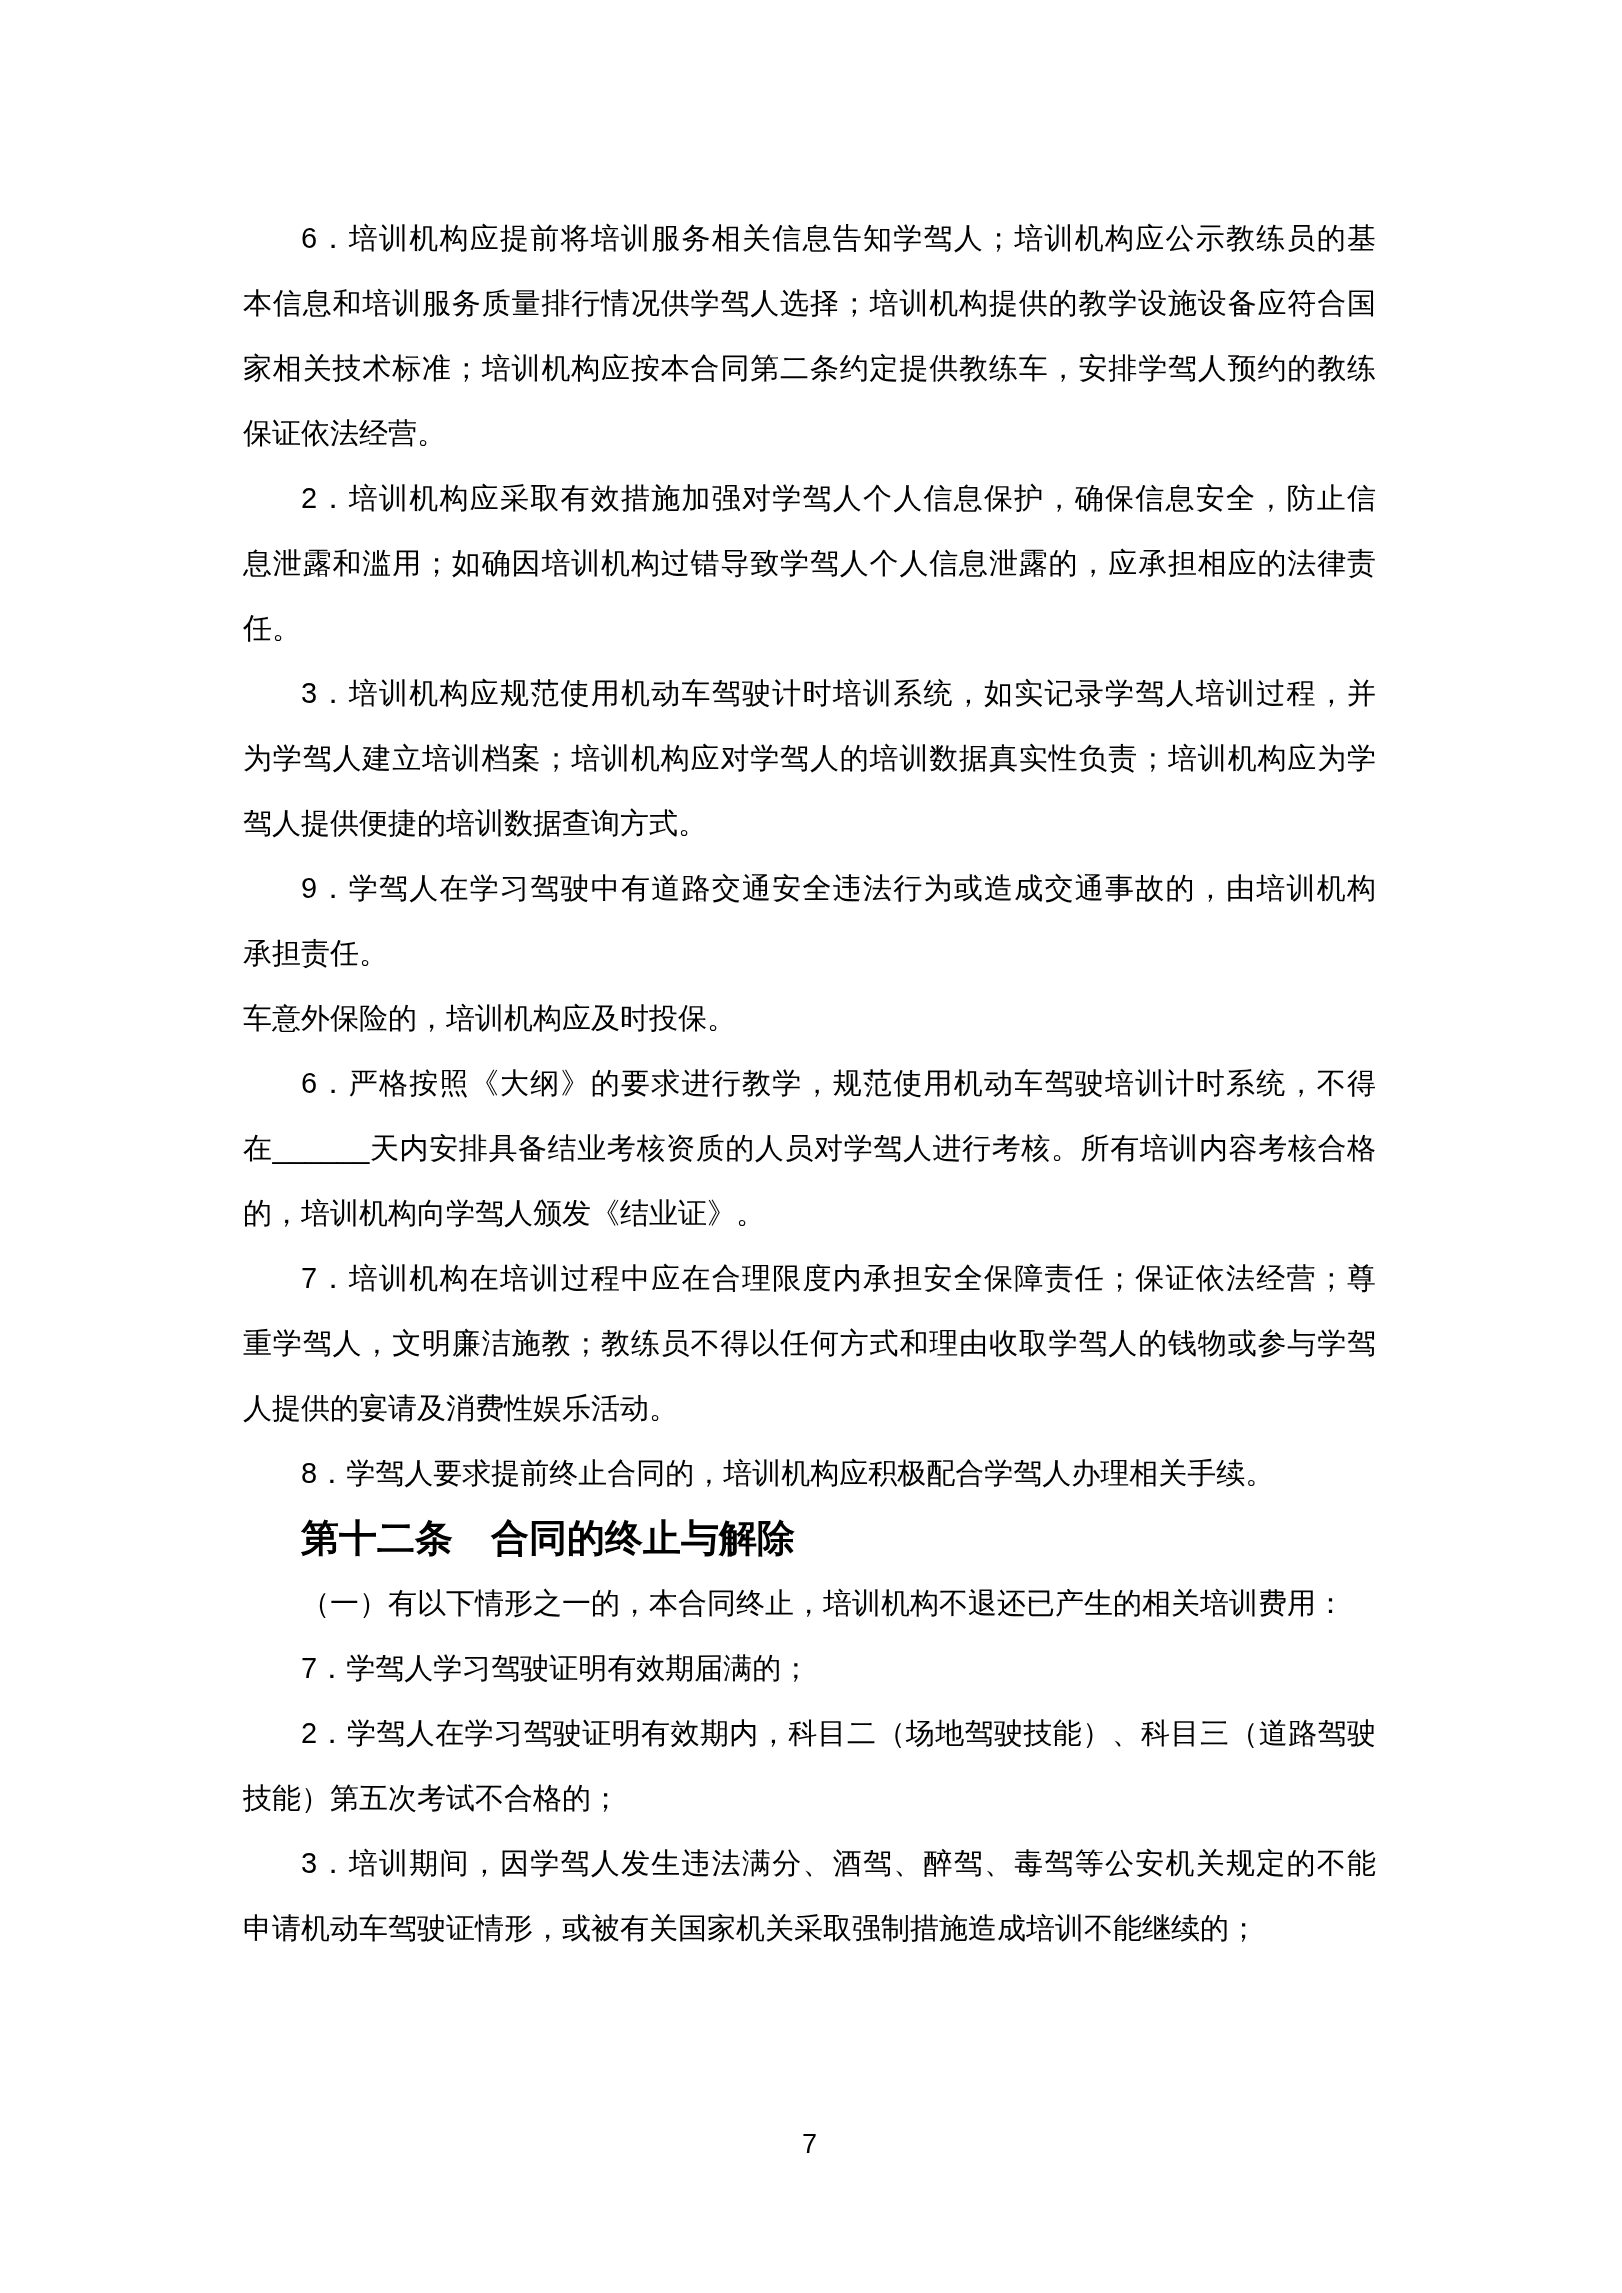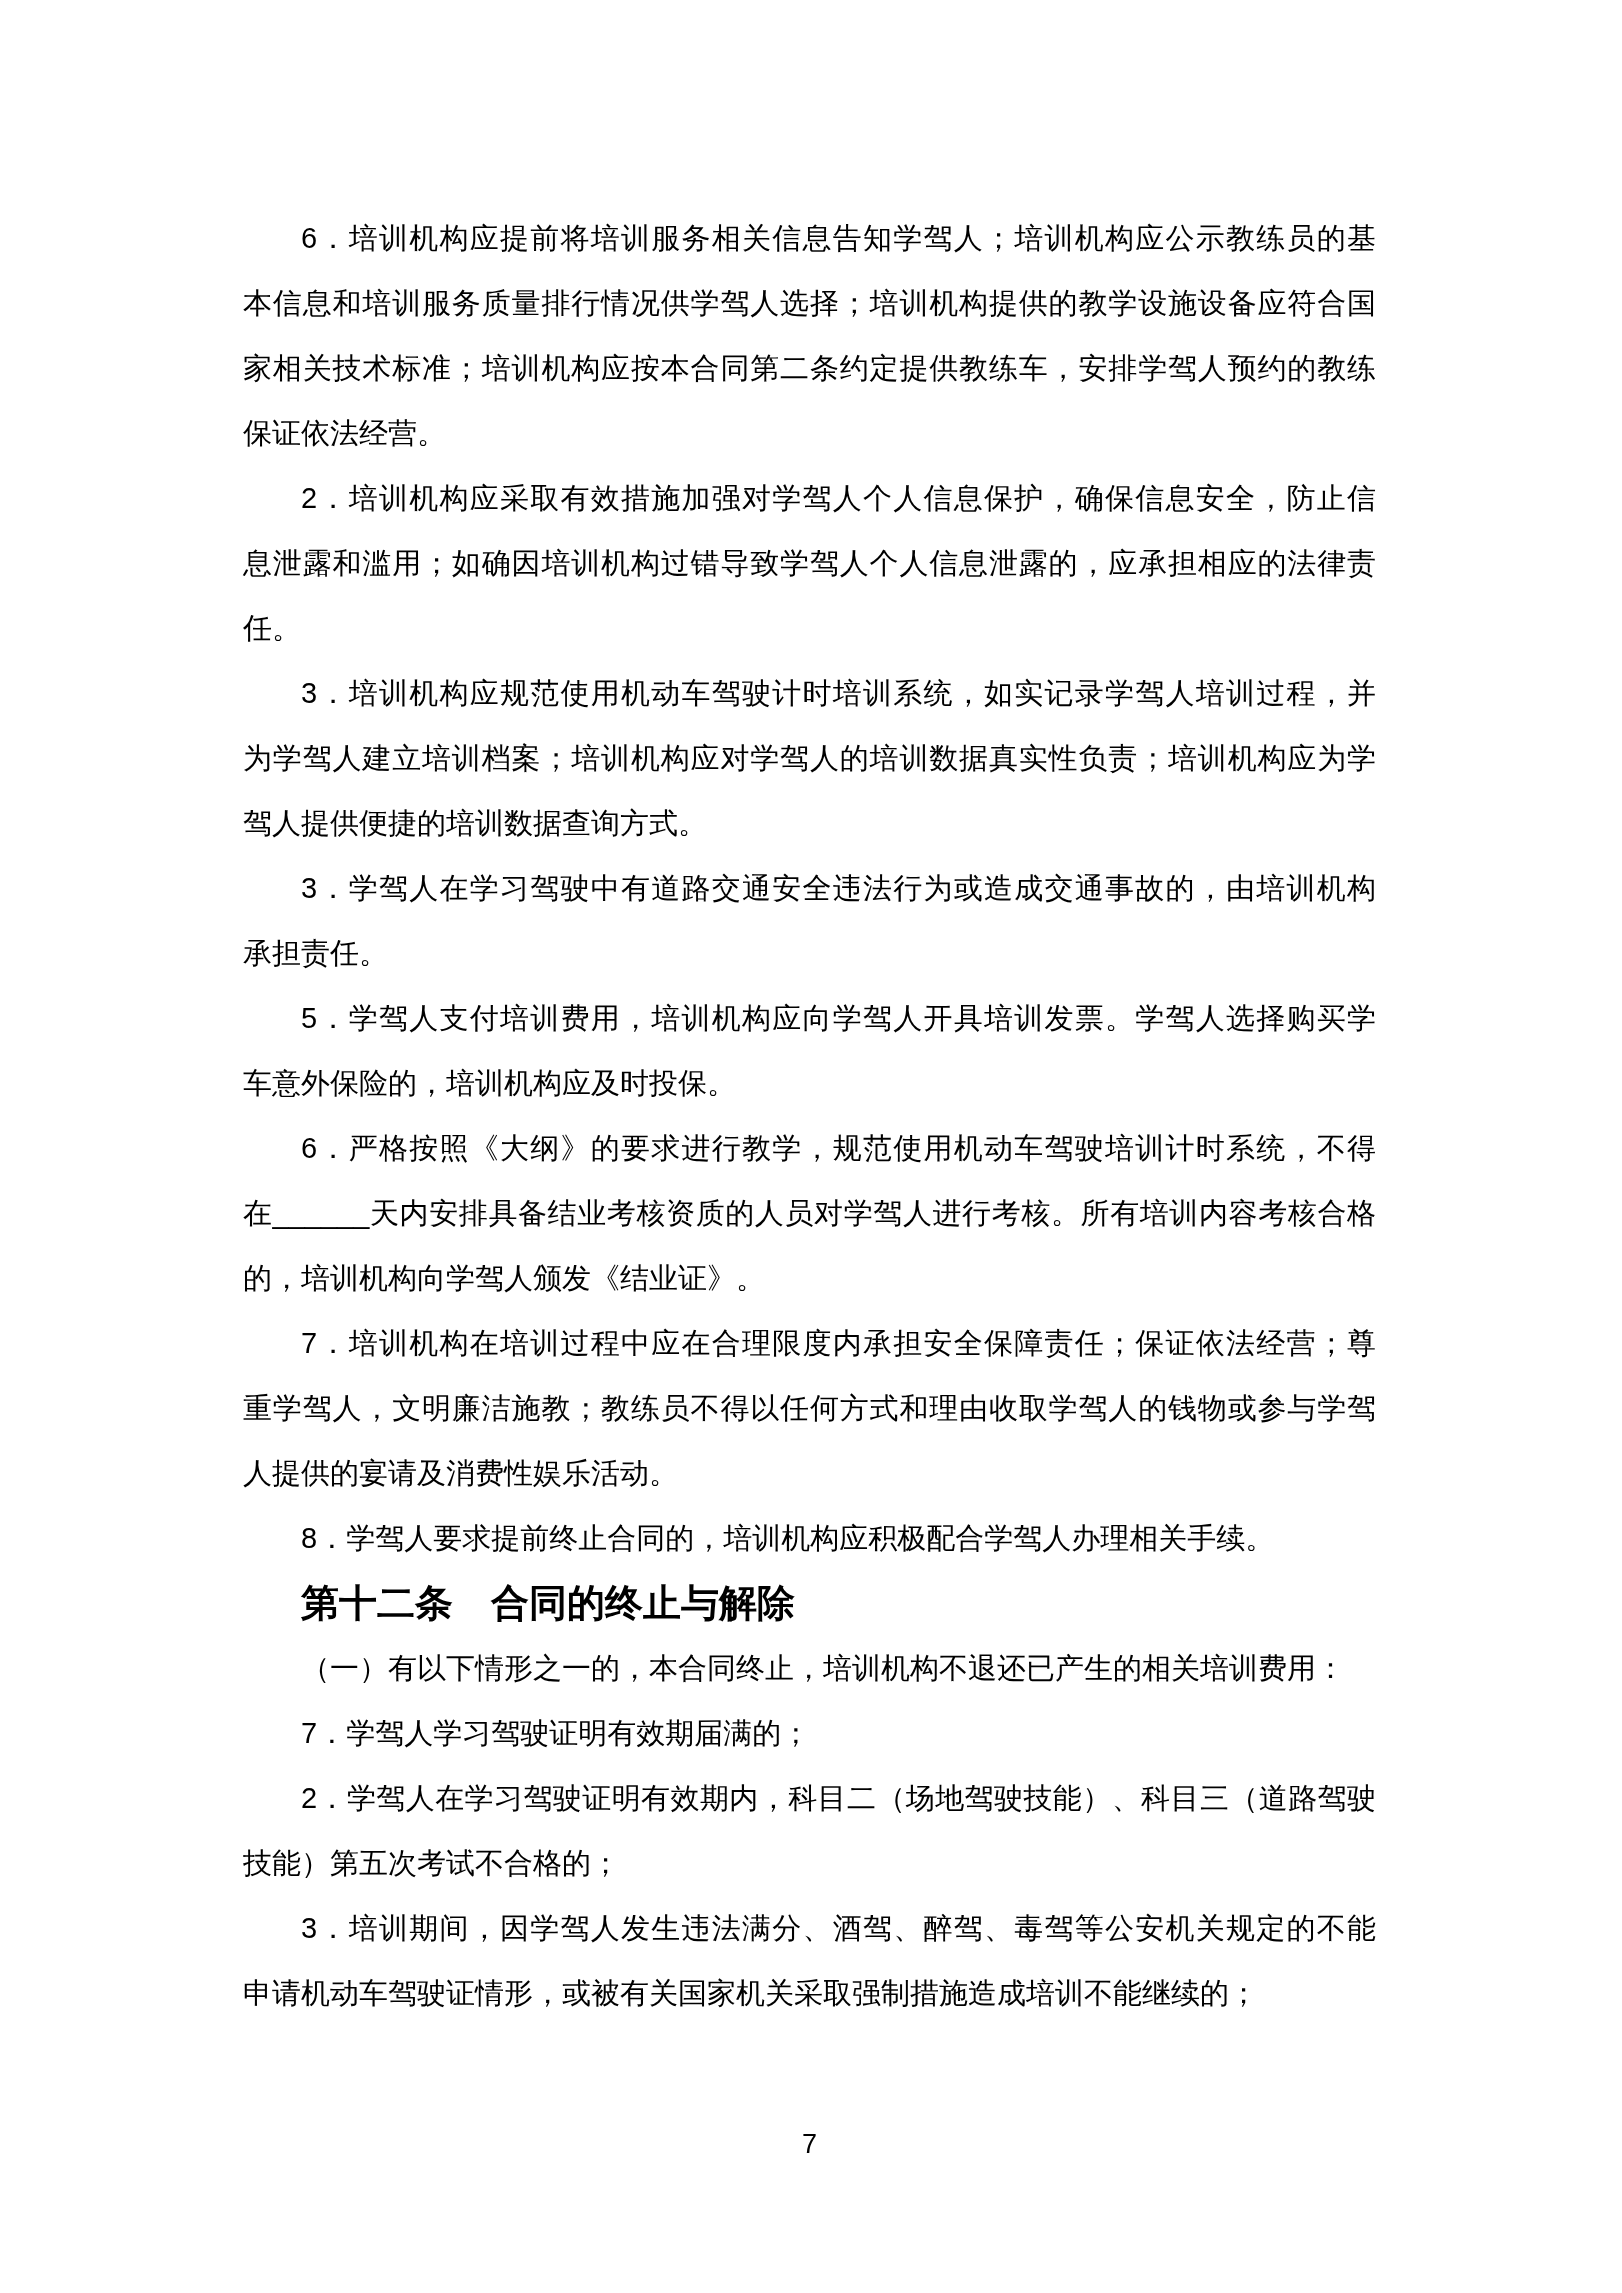--- a/index.html
+++ b/index.html
@@ -68,23 +68,22 @@
       <div class="line indent justify">6．培训机构应提前将培训服务相关信息告知学驾人；培训机构应公示教练员的基</div>
       <div class="line justify">本信息和培训服务质量排行情况供学驾人选择；培训机构提供的教学设施设备应符合国</div>
       <div class="line justify">家相关技术标准；培训机构应按本合同第二条约定提供教练车，安排学驾人预约的教练</div>
       <div class="line">保证依法经营。</div>
       <div class="line indent justify">2．培训机构应采取有效措施加强对学驾人个人信息保护，确保信息安全，防止信</div>
       <div class="line justify">息泄露和滥用；如确因培训机构过错导致学驾人个人信息泄露的，应承担相应的法律责</div>
       <div class="line">任。</div>
       <div class="line indent justify">3．培训机构应规范使用机动车驾驶计时培训系统，如实记录学驾人培训过程，并</div>
       <div class="line justify">为学驾人建立培训档案；培训机构应对学驾人的培训数据真实性负责；培训机构应为学</div>
       <div class="line">驾人提供便捷的培训数据查询方式。</div>
-      <div class="line indent justify">3．学驾人在学习驾驶中有道路交通安全违法行为或造成交通事故的，由培训机构</div>
+      <div class="line indent justify">9．学驾人在学习驾驶中有道路交通安全违法行为或造成交通事故的，由培训机构</div>
       <div class="line">承担责任。</div>
-      <div class="line indent justify">5．学驾人支付培训费用，培训机构应向学驾人开具培训发票。学驾人选择购买学</div>
       <div class="line">车意外保险的，培训机构应及时投保。</div>
       <div class="line indent justify">6．严格按照《大纲》的要求进行教学，规范使用机动车驾驶培训计时系统，不得</div>
       <div class="line justify">在______天内安排具备结业考核资质的人员对学驾人进行考核。所有培训内容考核合格</div>
       <div class="line">的，培训机构向学驾人颁发《结业证》。</div>
       <div class="line indent justify">7．培训机构在培训过程中应在合理限度内承担安全保障责任；保证依法经营；尊</div>
       <div class="line justify">重学驾人，文明廉洁施教；教练员不得以任何方式和理由收取学驾人的钱物或参与学驾</div>
       <div class="line">人提供的宴请及消费性娱乐活动。</div>
       <div class="line indent">8．学驾人要求提前终止合同的，培训机构应积极配合学驾人办理相关手续。</div>
       <div class="line indent heading">第十二条　合同的终止与解除</div>
       <div class="line indent">（一）有以下情形之一的，本合同终止，培训机构不退还已产生的相关培训费用：</div>

